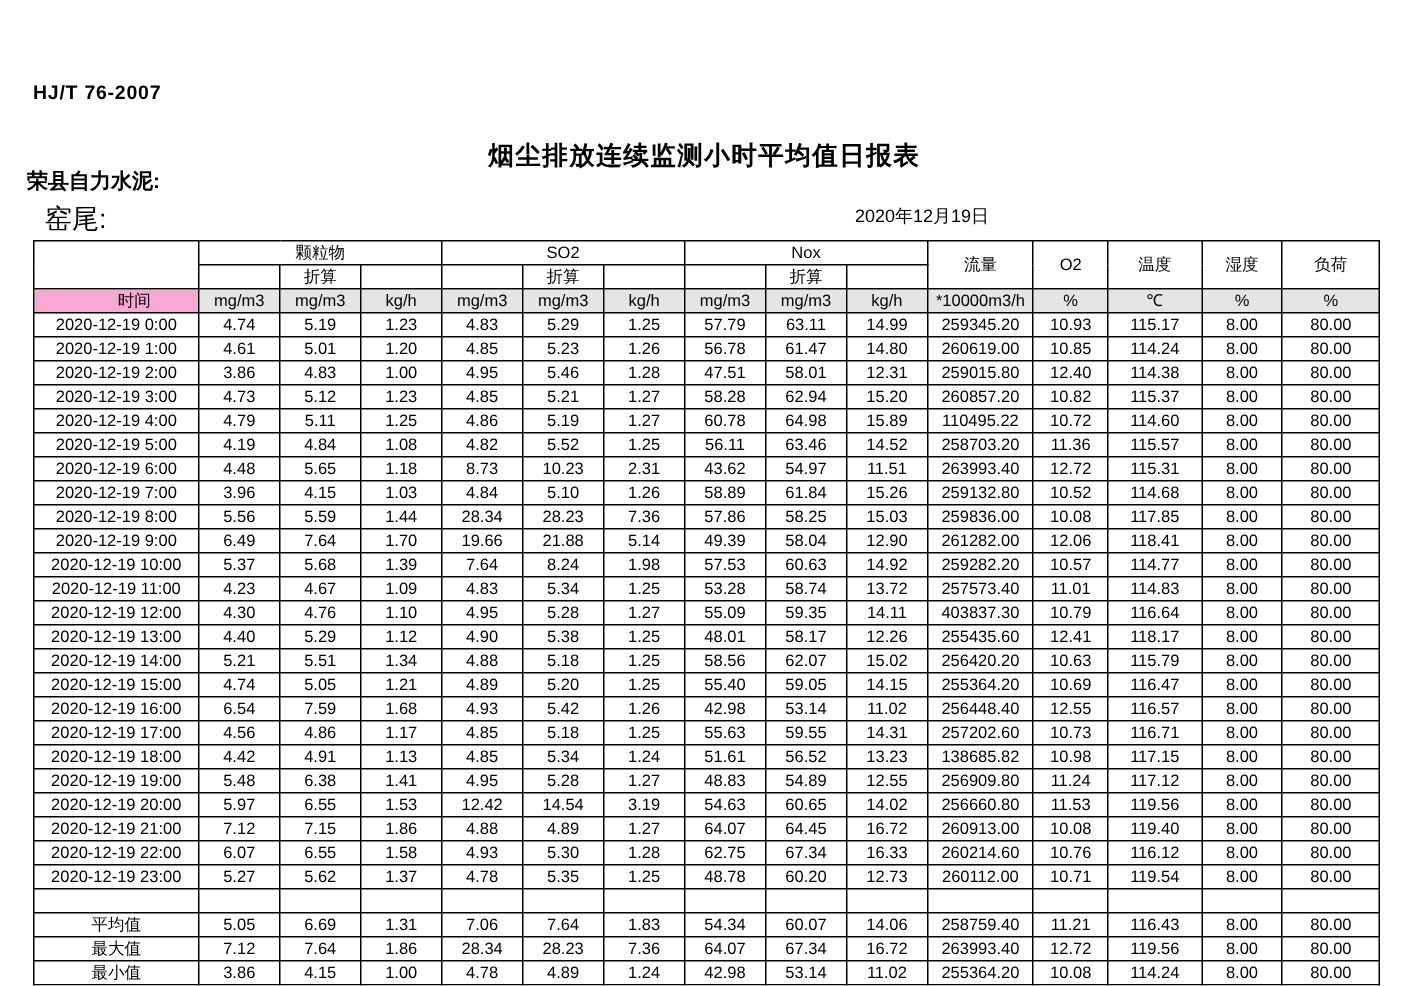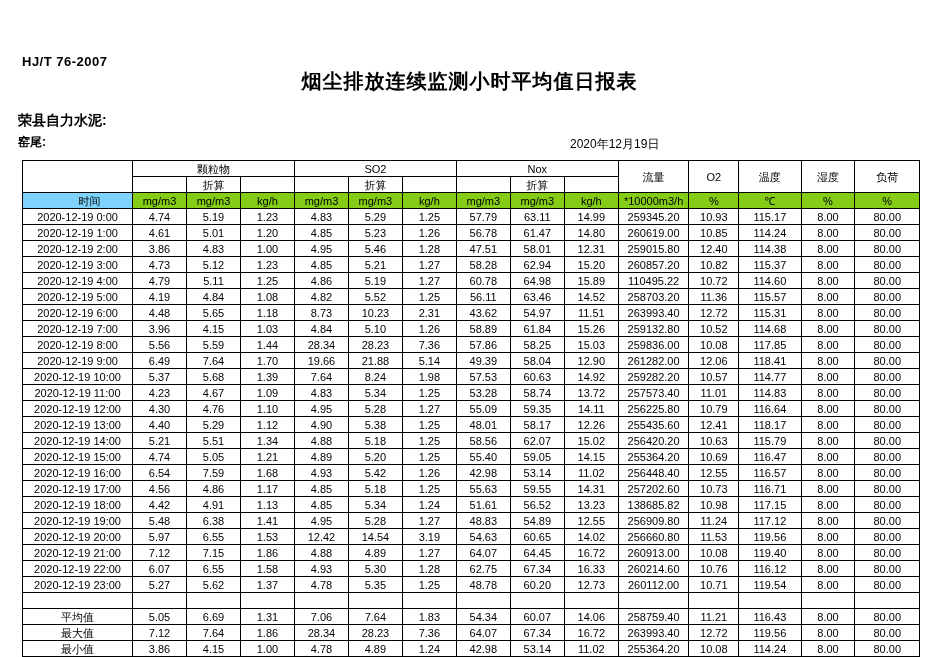--- a/index.html
+++ b/index.html
@@ -26,40 +26,40 @@
     position: absolute;
     left: 22px;
     top: 6px;
     font-size: 13px;
     font-weight: bold;
     letter-spacing: 0.5px;
   }
   .doc-title {
     position: absolute;
     left: 0;
-    top: 20px;
+    top: 44px;
     width: 939px;
     text-align: center;
-    font-size: 20px;
+    font-size: 17px;
     font-weight: bold;
     letter-spacing: 1px;
   }
   .company {
     position: absolute;
     left: 18px;
     top: 64px;
     font-size: 14px;
     font-weight: bold;
   }
   .device {
     position: absolute;
-    left: 18px;
+    left: 30px;
     top: 86px;
-    font-size: 12px;
-    font-weight: bold;
+    font-size: 18px;
+    font-weight: normal;
   }
   .report-date {
     position: absolute;
     left: 570px;
     top: 88px;
     font-size: 12px;
   }
   .table-wrap {
     position: absolute;
     left: 22px;
@@ -83,25 +83,25 @@
     font-size: 11px;
     line-height: 14px;
     white-space: nowrap;
     overflow: hidden;
   }
   .grp-head {
     background: #ffffff;
     font-size: 11px;
   }
   .unit-row td {
-    background: #84cc16;
+    background: #e5e5e5;
     height: 16px;
   }
   .unit-row td.time-cell {
-    background: #7dd3fc;
+    background: #f9a8d4;
     padding-left: 24px;
   }
   .spacer-row td {
     border-left: 1px solid #000;
     border-right: 1px solid #000;
     border-top: none;
     border-bottom: none;
     height: 8px;
     background: #ffffff;
   }
@@ -417,21 +417,21 @@
             <td>2020-12-19 12:00</td>
             <td>4.30</td>
             <td>4.76</td>
             <td>1.10</td>
             <td>4.95</td>
             <td>5.28</td>
             <td>1.27</td>
             <td>55.09</td>
             <td>59.35</td>
             <td>14.11</td>
-            <td>256225.80</td>
+            <td>403837.30</td>
             <td>10.79</td>
             <td>116.64</td>
             <td>8.00</td>
             <td>80.00</td>
           </tr>
           <tr>
             <td>2020-12-19 13:00</td>
             <td>4.40</td>
             <td>5.29</td>
             <td>1.12</td>

